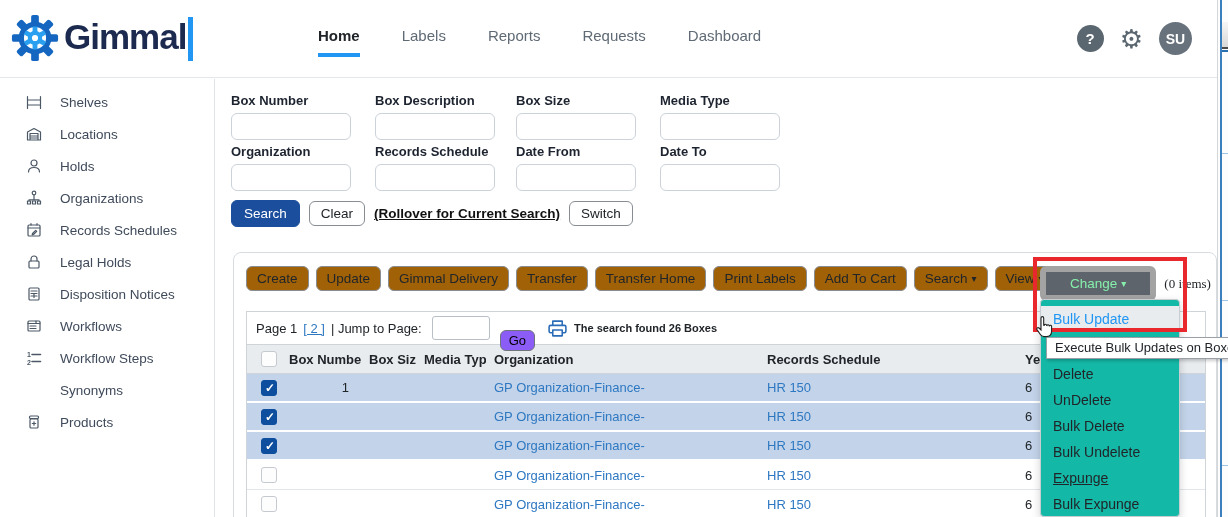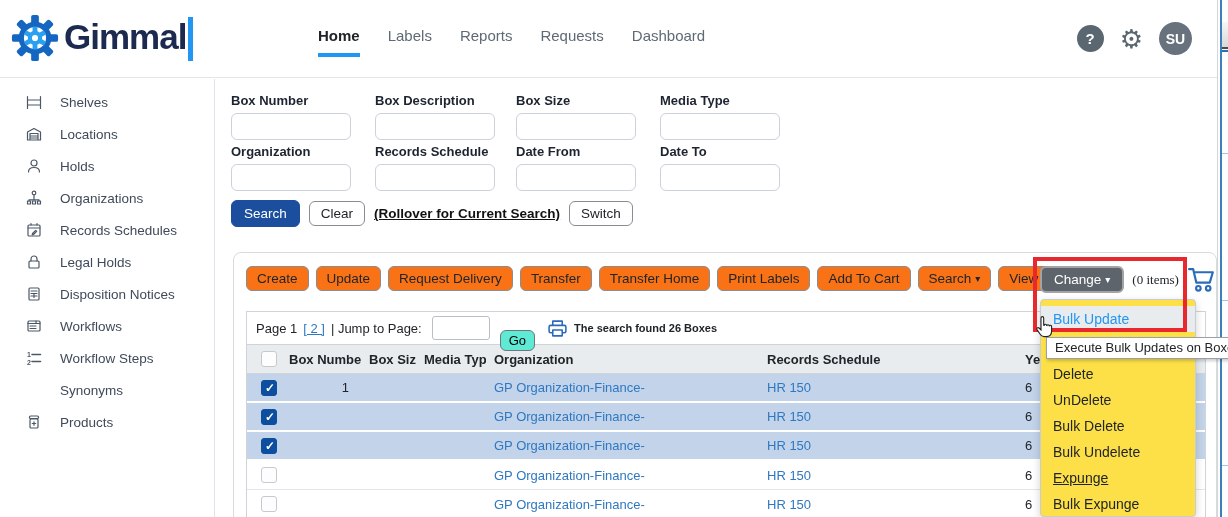--- a/index.html
+++ b/index.html
@@ -8,21 +8,21 @@
          font-family:"Liberation Sans", sans-serif; color:#212529; }
 
   
   .top-header { position:absolute; left:0; top:0; width:1228px; height:78px;
                 background:#fff; border-bottom:1px solid #e4e7ea; z-index:2; }
   .logo-gear { position:absolute; left:10px; top:13px; width:50px; height:50px; }
   .brand { position:absolute; left:64px; top:17px; font-size:35px; font-weight:700;
            color:#1b2a4e; letter-spacing:-1px; }
   .brand-divider { position:absolute; left:188px; top:17px; width:5px; height:44px; background:#2196f3; }
   .product { position:absolute; left:202px; top:22px; font-size:28px; font-weight:700; color:#152649; }
-  .main-nav { position:absolute; left:318px; top:27px; display:flex; gap:28px; font-size:15px; }
+  .main-nav { position:absolute; left:318px; top:27px; display:flex; gap:42px; font-size:15px; }
   .nav-item { color:#5f6a75; cursor:pointer; padding-bottom:9px; }
   .nav-item.active { color:#212529; font-weight:700; border-bottom:4px solid #2196f3; }
   .hdr-icons { position:absolute; right:36px; top:22px; display:flex; align-items:center; gap:16px; }
   .help-circle { width:27px; height:27px; border-radius:50%; background:#5b6770; color:#fff;
                  font-weight:700; font-size:15px; display:flex; align-items:center; justify-content:center; }
   .settings-glyph { font-size:26px; color:#5b6770; line-height:1; }
   .avatar { width:33px; height:33px; border-radius:50%; background:#68727c; color:#fff;
             font-size:14px; font-weight:700; display:flex; align-items:center; justify-content:center; }
 
   
@@ -45,52 +45,52 @@
   .btn-primary { background:#1b4f9e; color:#fff; border:1px solid #1b4f9e; border-radius:6px;
                  font-size:13.5px; font-weight:400; padding:5px 12px; cursor:pointer; }
   .btn-outline { background:#fff; color:#212529; border:1px solid #878d93; border-radius:6px;
                  font-size:13.5px; padding:4px 11px; cursor:pointer; }
   .rollover-link { font-size:13.5px; font-weight:700; text-decoration:underline; color:#111; cursor:pointer; }
 
   
   .card { position:absolute; left:233px; top:252px; width:984px; height:300px; background:#fff;
           border:1px solid #d8dce1; border-radius:8px 8px 0 0; z-index:1; }
   .toolbar { position:absolute; left:12px; top:13px; display:flex; gap:7px; }
-  .tb-btn { background:#f97316; border:1px solid #878d93; border-radius:6px; color:#212529;
+  .tb-btn { background:#a16207; border:1px solid #878d93; border-radius:6px; color:#212529;
             font-size:13.5px; padding:4px 10px; white-space:nowrap; cursor:pointer; }
   .caret { font-size:10px; margin-left:4px; vertical-align:1px; }
   .change-cluster { position:absolute; left:806px; top:13px; display:flex; align-items:center; gap:8px; }
-  .btn-change { background:#5d646b; border:2px solid #a3a3a3; border-radius:6px; color:#ffffff;
-                font-size:13.5px; padding:4px 12px; cursor:pointer; white-space:nowrap; }
+  .btn-change { background:#5d646b; border:6px solid #a3a3a3; border-radius:6px; color:#86efac;
+                font-size:13.5px; padding:4px 24px; cursor:pointer; white-space:nowrap; }
   .items-count { font-size:13px; color:#212529; white-space:nowrap;font-family:Liberation Serif, serif; }
   .cart-svg { width:31px; height:27px; }
 
   .table-box { position:absolute; left:12px; top:58px; width:960px; border:1px solid #cfd4d9; background:#fff; }
   .pag-bar { height:33px; display:flex; align-items:center; gap:6px; padding:0 9px;
              border-bottom:1px solid #cfd4d9; font-size:13px; }
   .pag-link { color:#2e78c2; text-decoration:underline; cursor:pointer; }
   .jump-input { width:58px; height:24px; border:1px solid #b9bfc6; border-radius:3px; margin-left:4px; padding:0 4px; }
-  .go-btn { background:#5eead4; border:1px solid #6f757b; border-radius:6px; font-size:13px; padding:2px 8px; margin-left:4px; cursor:pointer;margin-top:24px; }
+  .go-btn { background:#8b5cf6; border:1px solid #6f757b; border-radius:6px; font-size:13px; padding:2px 8px; margin-left:4px; cursor:pointer;margin-top:24px; }
   .printer-svg { width:21px; height:19px; margin-left:6px; }
   .summary { font-size:11px; font-weight:700; margin-left:0; }
 
   .trow { display:grid; grid-template-columns:34px 80px 55px 70px 273px 258px auto;
           align-items:center; height:29px; font-size:13px; border-bottom:1px solid #e3e6ea; background:#fff; }
   .trow.thead { background:#e9ecef; font-weight:700; border-bottom:1px solid #cfd4d9; }
   .trow.sel { background:#c3d4ea; border-bottom:2px solid #fff; }
   .trow > div { padding-left:8px; overflow:hidden; white-space:nowrap; }
   .cell-num { text-align:right; padding-right:12px; }
   .cell-link { color:#2e78c2; cursor:pointer; }
   .cb { width:16px; height:16px; border-radius:3px; background:#fdfdfd; border:1px solid #c5cad0;
         margin-left:6px; position:relative; cursor:pointer; }
   .cb.on { background:#0d4f9e; border-color:#0d4f9e; }
   .cb.on::after { content:"\2713"; position:absolute; left:3px; top:0px; color:#fff; font-size:12px; font-weight:700; }
 
   
-  .menu { position:absolute; left:1040px; top:299px; width:156px; height:218px; background:#fde047;
+  .menu { position:absolute; left:1040px; top:299px; width:140px; height:218px; background:#14b8a6;
           border:1px solid #c8cdd2; border-radius:4px; box-shadow:0 3px 8px rgba(0,0,0,.18);
           z-index:5; overflow:hidden;padding-left:13px; }
   .menu-item { position:absolute; left:0; width:100%; padding:5px 12px; font-size:14px; color:#212529; cursor:pointer; }
   .menu-item.hl { background:#e9ecef; color:#2196f3; }
   .mi-0 { top:6px; } .mi-1 { top:61px; } .mi-2 { top:87px; } .mi-3 { top:113px; }
   .mi-4 { top:139px; } .mi-5 { top:165px;text-decoration:underline; } .mi-6 { top:191px; }
 
   .red-box { position:absolute; left:1033px; top:257px; width:154px; height:75px;
              border:4px solid #e8282c; z-index:6; pointer-events:none; }
   .tooltip { position:absolute; left:1046px; top:337px; width:200px; height:22px; background:#fff;
@@ -267,21 +267,21 @@
   <button class="btn-primary">Search</button>
   <button class="btn-outline">Clear</button>
   <span class="rollover-link">(Rollover for Current Search)</span>
   <button class="btn-outline">Switch</button>
 </div>
 
 <div class="card">
   <div class="toolbar">
     <button class="tb-btn">Create</button>
     <button class="tb-btn">Update</button>
-    <button class="tb-btn">Request Delivery</button>
+    <button class="tb-btn">Gimmal Delivery</button>
     <button class="tb-btn">Transfer</button>
     <button class="tb-btn">Transfer Home</button>
     <button class="tb-btn">Print Labels</button>
     <button class="tb-btn">Add To Cart</button>
     <button class="tb-btn"><span>Search</span><span class="caret">▾</span></button>
     <button class="tb-btn"><span>View</span><span class="caret">▾</span></button>
   </div>
   <div class="change-cluster">
     <button class="btn-change"><span>Change</span><span class="caret">▾</span></button>
     <span class="items-count">(0 items)</span>

